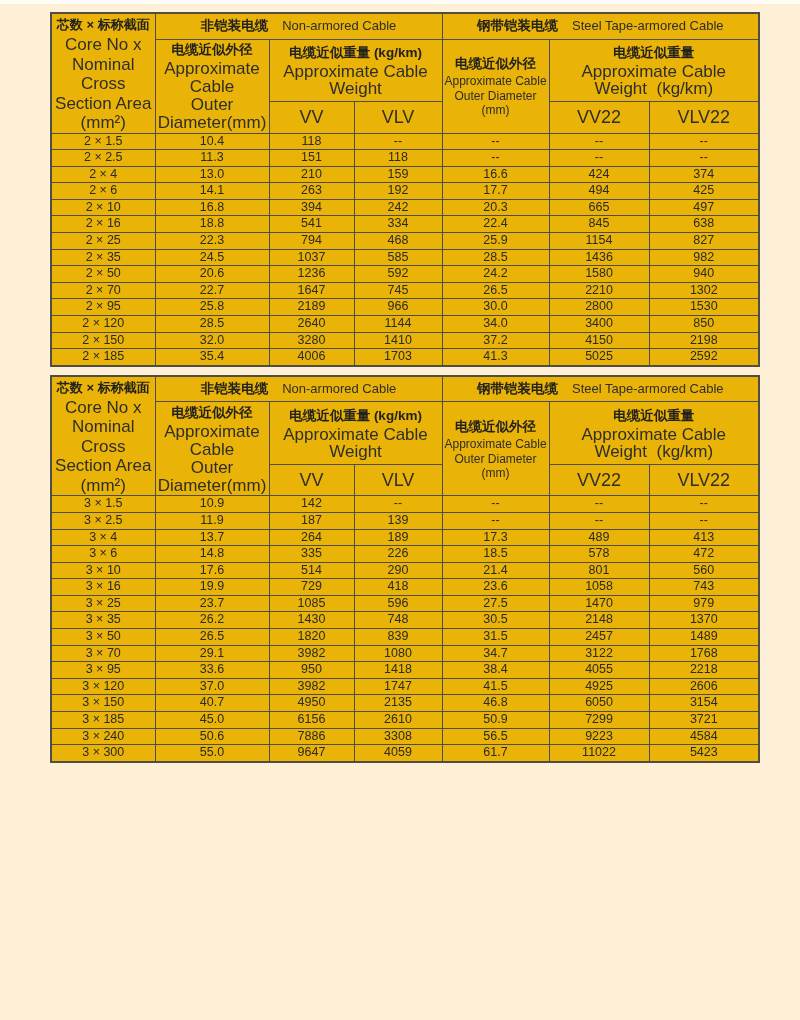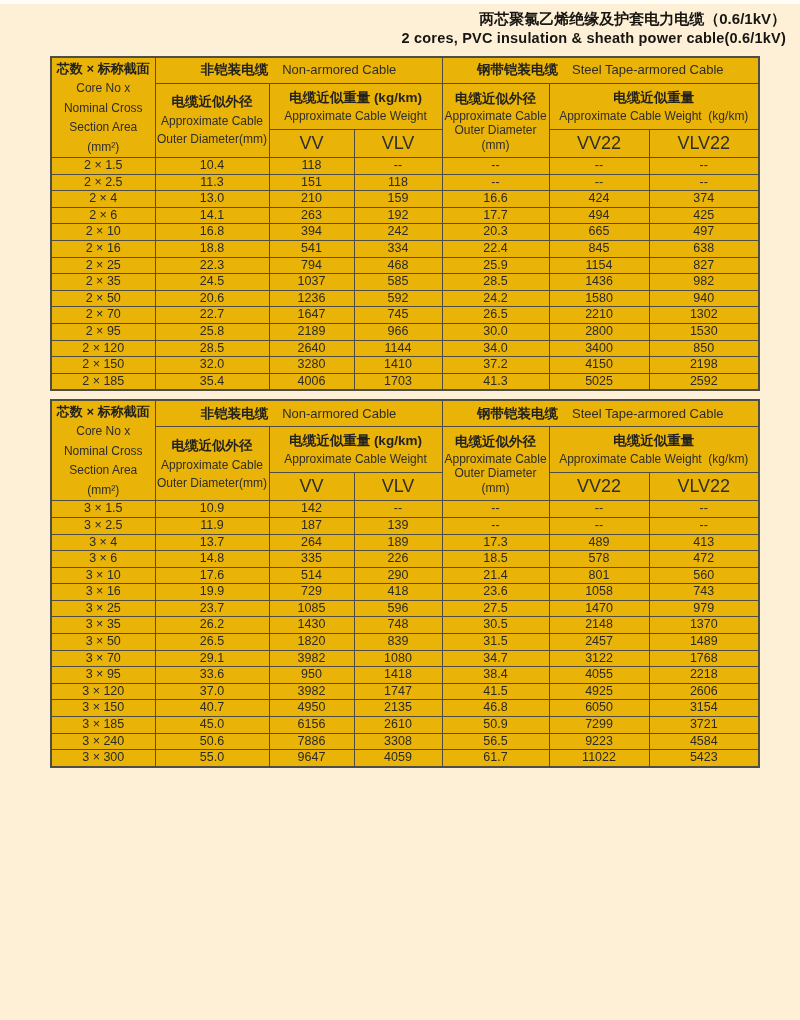--- a/index.html
+++ b/index.html
@@ -40,21 +40,21 @@
     text-align: center;
     vertical-align: middle;
     padding: 0;
     font-weight: normal;
   }
   tr.group-row th { height: 26px; }
   tr.mid-row th.wt { height: 44px; }
   tr.sub-row th { height: 28px; font-size: 18px; color: #2f2e29; }
 
   .zh { font-size: 13.5px; font-weight: bold; color: #23221d; line-height: 20px; }
-  .en { font-size: 12px; color: #2f2e29; line-height: 18px; }
+  .en { font-size: 17px; color: #2f2e29; line-height: 18px; }
   .spec-cell .zh { font-size: 13px; line-height: 21px; }
   .spec-cell .en { line-height: 19.5px; }
   .gap { margin-left: 14px; font-size: 13px; }
   th.od .en.tight { font-size: 12px; line-height: 14.5px; }
   th.wt .en { line-height: 17px; }
 
   table.cable td {
     height: 15.6px;
     line-height: 15.6px;
     font-size: 12.5px;
@@ -63,24 +63,20 @@
 
   .section-2 .titles { margin-top: 30px; }
 </style>
 </head>
 <body>
 
 <div class="page">
   <div class="top-strip"></div>
 
   <div class="section section-1">
-    <div class="titles">
-      <div class="title-zh">两芯聚氯乙烯绝缘及护套电力电缆（0.6/1kV）</div>
-      <div class="title-en">2 cores, PVC insulation &amp; sheath power cable(0.6/1kV)</div>
-    </div>
 
     <table class="cable">
       <colgroup>
         <col class="c0">
           <col class="c1">
           <col class="c2">
           <col class="c3">
           <col class="c4">
           <col class="c5">
           <col class="c6">

